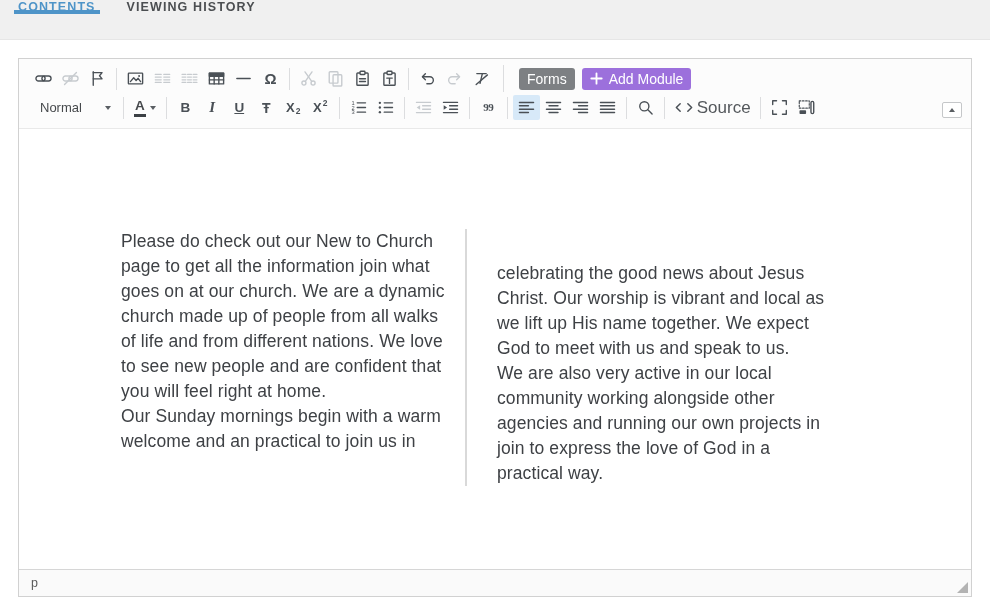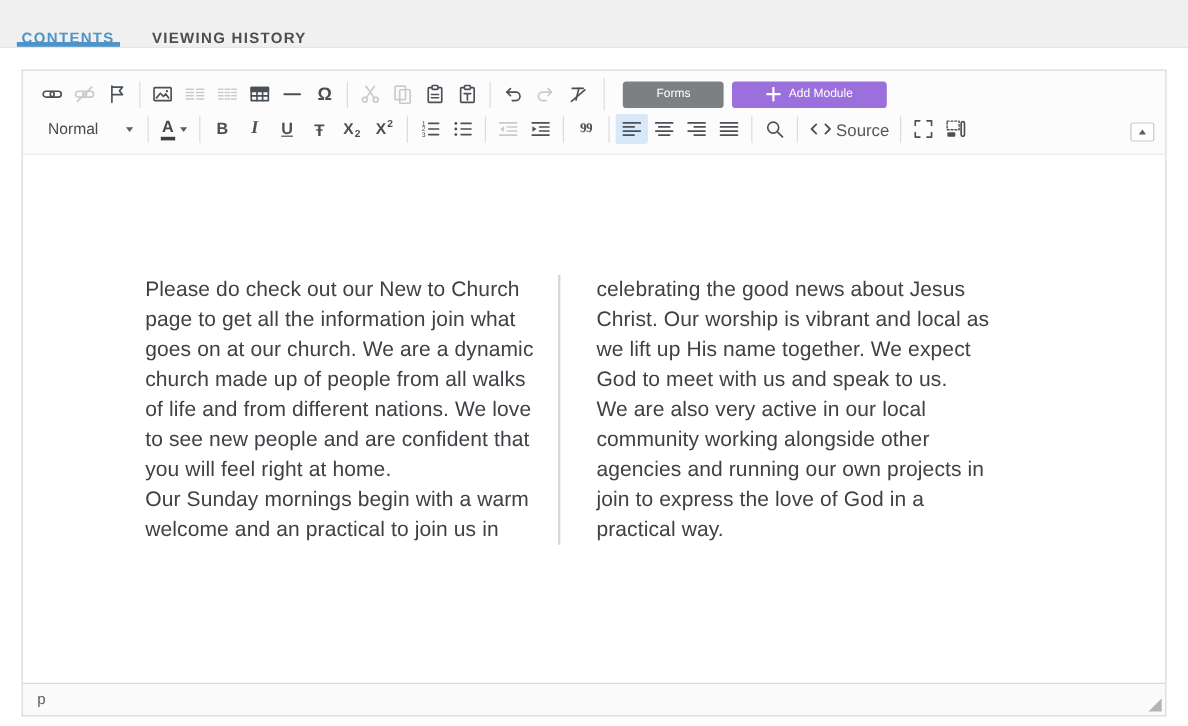--- a/index.html
+++ b/index.html
@@ -4,21 +4,21 @@
 <style>
   * { box-sizing: border-box; }
   html,body { margin:0; padding:0; }
   body {
     width:990px; height:605px; background:#fff; overflow:hidden;
     font-family:"Liberation Sans", sans-serif;
   }
   
   .tabbar {
     height:40px; background:#f0f0f0; border-bottom:1px solid #e6e6e6;
-    display:flex; align-items:flex-end; padding-left:14px;
+    display:flex; align-items:flex-start; padding-left:14px;
   }
   .tab {
     position:relative; display:flex; align-items:center;
     padding:0 4px; margin-right:23px; cursor:pointer;
     font-size:12.5px; letter-spacing:1.1px; font-weight:600; color:#4b4e51;
   }
   .tab.active { color:var(--accent); font-weight:700; }
   .tab.active::after {
     content:""; position:absolute; left:0; right:0; bottom:0;
     height:4px; background:var(--accent);
@@ -69,48 +69,48 @@
   }
   .tb-color { width:auto; padding:0 5px; gap:4px; }
   .tc-a {
     font-size:13.5px; font-weight:600; color:#46494c; line-height:1.05;
     border-bottom:3px solid #3c4045; padding:1px 1px 0 1px;
   }
   .tb-source {
     display:flex; align-items:center; gap:3px; flex:none; cursor:pointer;
     color:#4a5056; padding:0 4px; height:25px;
   }
-  .src-label { font-size:14px; color:#54585c; }
+  .src-label { font-size:17px; color:#54585c; }
   .pill {
     height:22px; flex:none; cursor:pointer; border:none;
     display:flex; align-items:center; gap:6px;
-    border-radius:3px; color:#fff; font-size:10px;
+    border-radius:3px; color:#fff; font-size:14px;
     font-family:"Liberation Sans",sans-serif;
-    padding:0 28px; margin-left:7px;
+    padding:0 8px; margin-left:7px;
   }
   .collapse-btn {
     position:absolute; right:9px; bottom:10px; cursor:pointer;
     width:20px; height:16px; background:#fff;
     border:1px solid #c5c7c9; border-radius:2px;
     display:flex; align-items:center; justify-content:center;
   }
   .tri-up {
     width:0; height:0;
     border-left:3.5px solid transparent; border-right:3.5px solid transparent;
     border-bottom:4.5px solid #595d61;
   }
   
   .content {
     flex:1; background:#fff; overflow:hidden;
     padding:100px 0 0 102px; display:flex; align-items:flex-start;
   }
   .cols { display:flex; align-items:stretch; }
   .col-left  { width:344px; flex:none; padding-right:30px; }
   .col-div   { width:2px; flex:none; background:#d9d9d9; }
-  .col-right { flex:none; padding-left:30px; }
+  .col-right { flex:none; padding-left:30px;margin-top:32px; }
   .tline {
     font-size:17.5px; line-height:25px; color:#3e4145;
     letter-spacing:0.1px; white-space:nowrap;
   }
   
   .statusbar {
     position:relative; flex:none; height:27px;
     background:#fafafa; border-top:1px solid #d6d6d6;
     display:flex; align-items:center; padding:0 12px;
     font-size:12.5px; color:#5a5a5a;

